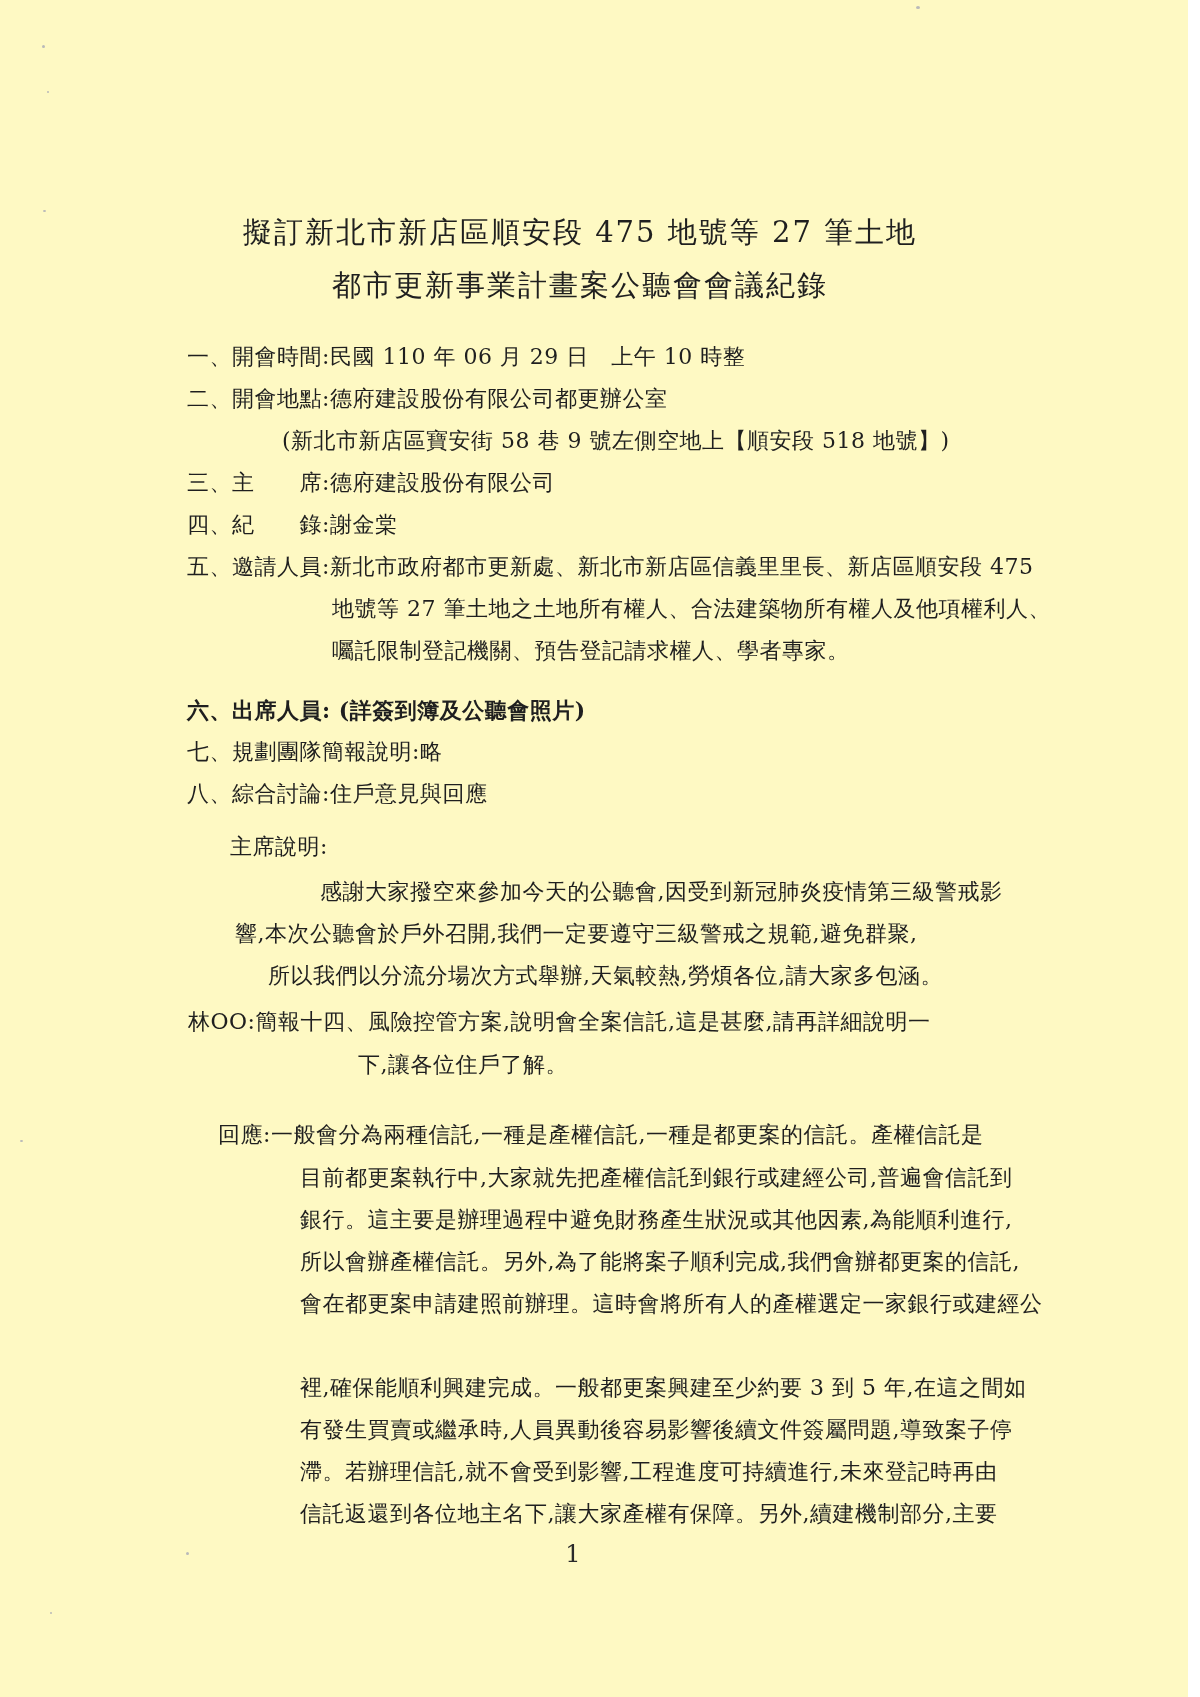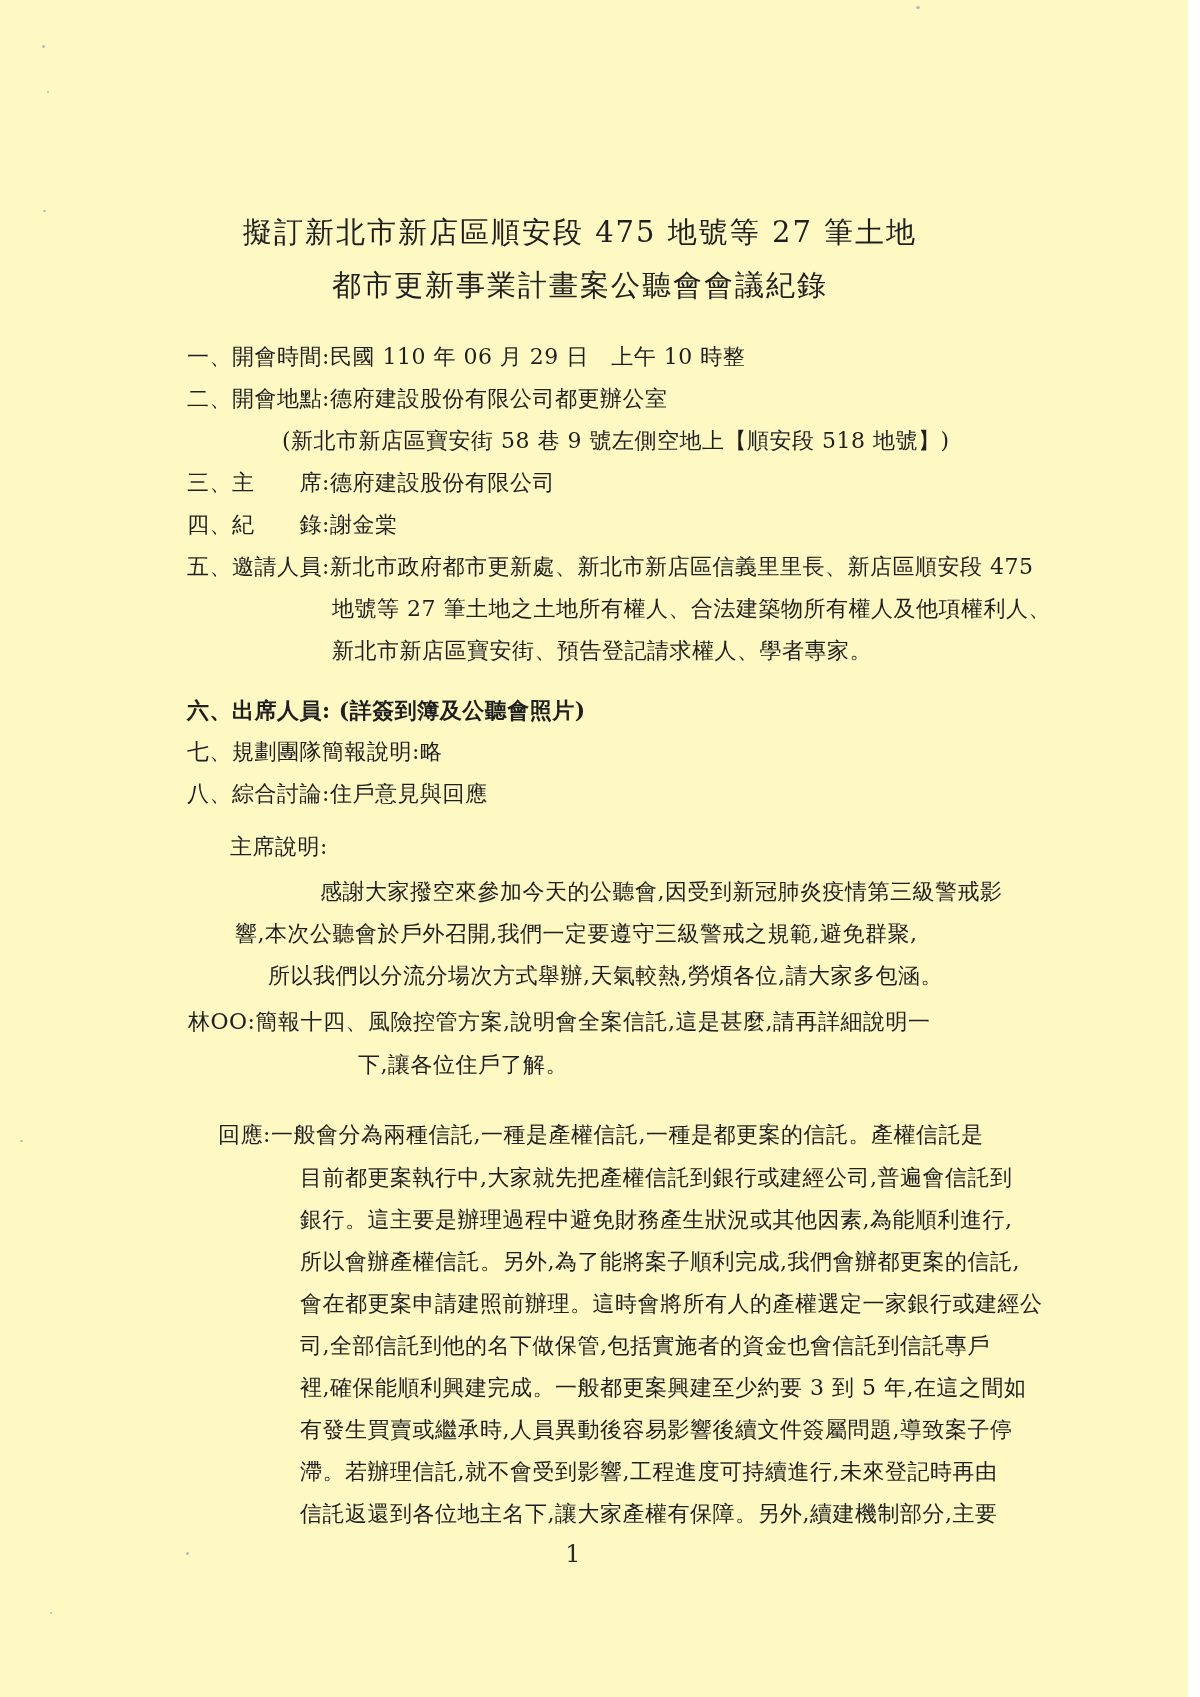--- a/index.html
+++ b/index.html
@@ -88,21 +88,21 @@
 
     <div class="row"><span class="num">二、</span><span>開會地點:德府建設股份有限公司都更辦公室</span></div>
     <div class="row cont-a">(新北市新店區寶安街 58 巷 9 號左側空地上【順安段 518 地號】)</div>
 
     <div class="row"><span class="num">三、</span><span>主　　席:德府建設股份有限公司</span></div>
 
     <div class="row"><span class="num">四、</span><span>紀　　錄:謝金棠</span></div>
 
     <div class="row"><span class="num">五、</span><span>邀請人員:新北市政府都市更新處、新北市新店區信義里里長、新店區順安段 475</span></div>
     <div class="row cont-b">地號等 27 筆土地之土地所有權人、合法建築物所有權人及他項權利人、</div>
-    <div class="row cont-b">新北市新店區寶安街、預告登記請求權人、學者專家。</div>
+    <div class="row cont-b">囑託限制登記機關、預告登記請求權人、學者專家。</div>
 
     <div class="row gap-before"><span class="num">六、</span><span>出席人員: (詳簽到簿及公聽會照片)</span></div>
 
     <div class="row"><span class="num">七、</span><span>規劃團隊簡報說明:略</span></div>
 
     <div class="row"><span class="num">八、</span><span>綜合討論:住戶意見與回應</span></div>
   </div>
 
   <div class="dline" style="top:832px; left:230px;">主席說明:</div>
   <div class="dline" style="top:877px; left:320px;">感謝大家撥空來參加今天的公聽會,因受到新冠肺炎疫情第三級警戒影</div>
@@ -110,21 +110,20 @@
   <div class="dline" style="top:961px; left:268px;">所以我們以分流分場次方式舉辦,天氣較熱,勞煩各位,請大家多包涵。</div>
 
   <div class="dline" style="top:1007px; left:188px;text-align:right;"><span>林OO:</span><span>簡報十四、風險控管方案,說明會全案信託,這是甚麼,請再詳細說明一</span></div>
   <div class="dline" style="top:1050px; left:358px;">下,讓各位住戶了解。</div>
 
   <div class="dline" style="top:1120px; left:218px;"><span>回應:</span><span>一般會分為兩種信託,一種是產權信託,一種是都更案的信託。產權信託是</span></div>
   <div class="dline" style="top:1163px; left:300px;">目前都更案執行中,大家就先把產權信託到銀行或建經公司,普遍會信託到</div>
   <div class="dline" style="top:1247px; left:300px;">所以會辦產權信託。另外,為了能將案子順利完成,我們會辦都更案的信託,</div>
   <div class="dline" style="top:1205px; left:300px;">銀行。這主要是辦理過程中避免財務產生狀況或其他因素,為能順利進行,</div>
   <div class="dline" style="top:1289px; left:300px;">會在都更案申請建照前辦理。這時會將所有人的產權選定一家銀行或建經公</div>
-  <div class="dline" style="top:1331px; left:300px;">司,全部信託到他的名下做保管,包括實施者的資金也會信託到信託專戶</div>
   <div class="dline" style="top:1373px; left:300px;">裡,確保能順利興建完成。一般都更案興建至少約要 3 到 5 年,在這之間如</div>
   <div class="dline" style="top:1415px; left:300px;">有發生買賣或繼承時,人員異動後容易影響後續文件簽屬問題,導致案子停</div>
   <div class="dline" style="top:1457px; left:300px;">滯。若辦理信託,就不會受到影響,工程進度可持續進行,未來登記時再由</div>
   <div class="dline" style="top:1499px; left:300px;">信託返還到各位地主名下,讓大家產權有保障。另外,續建機制部分,主要</div>
 
   <div class="pagenum">1</div>
 
   <div class="speck" style="left:42px; top:45px; width:3px; height:3px;"></div>
   <div class="speck" style="left:47px; top:91px; width:2px; height:2px;"></div>
   <div class="speck" style="left:43px; top:210px; width:3px; height:2px;"></div>

